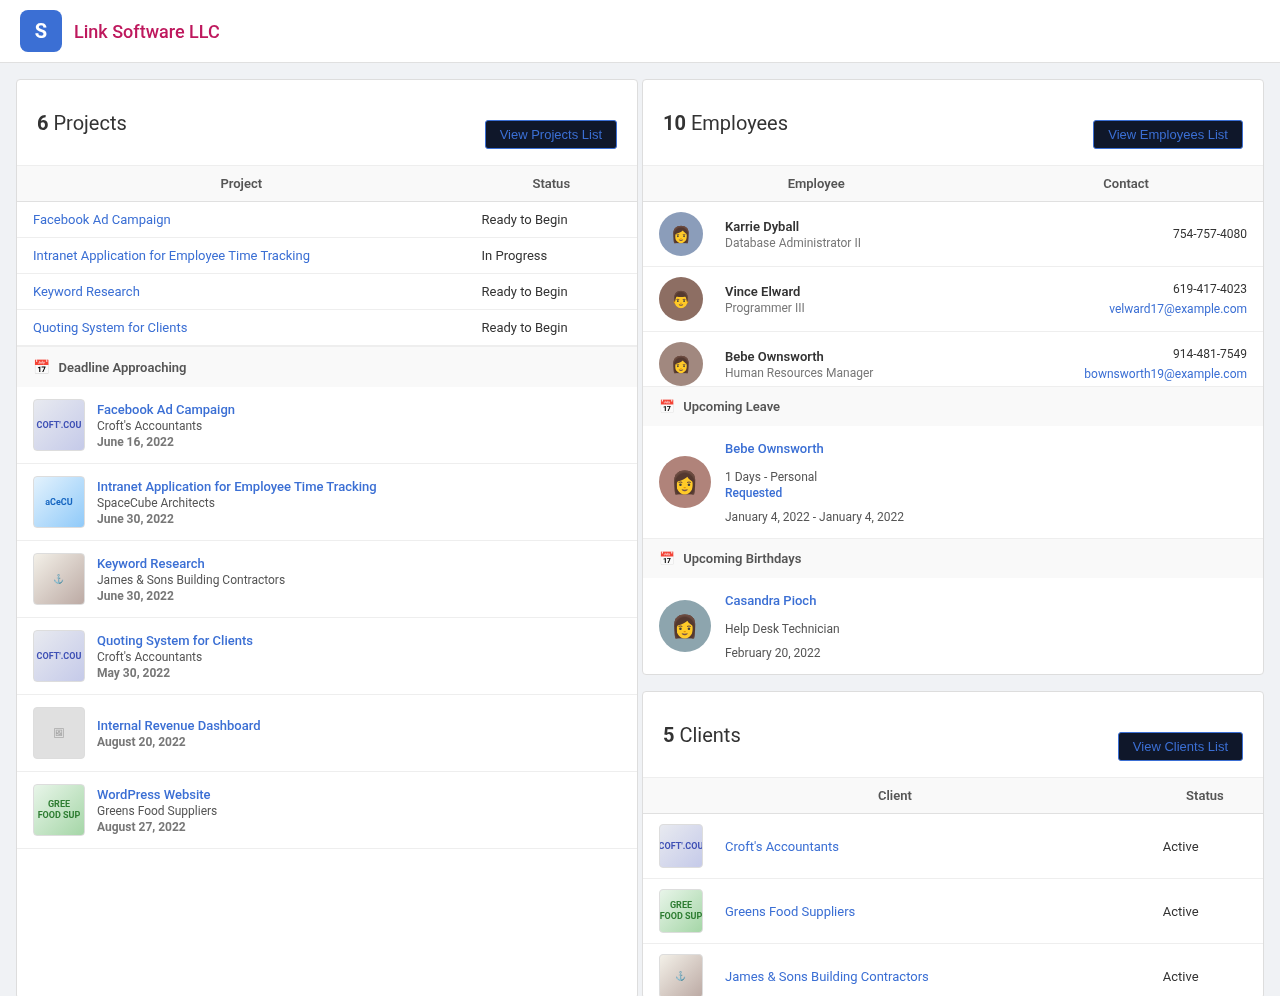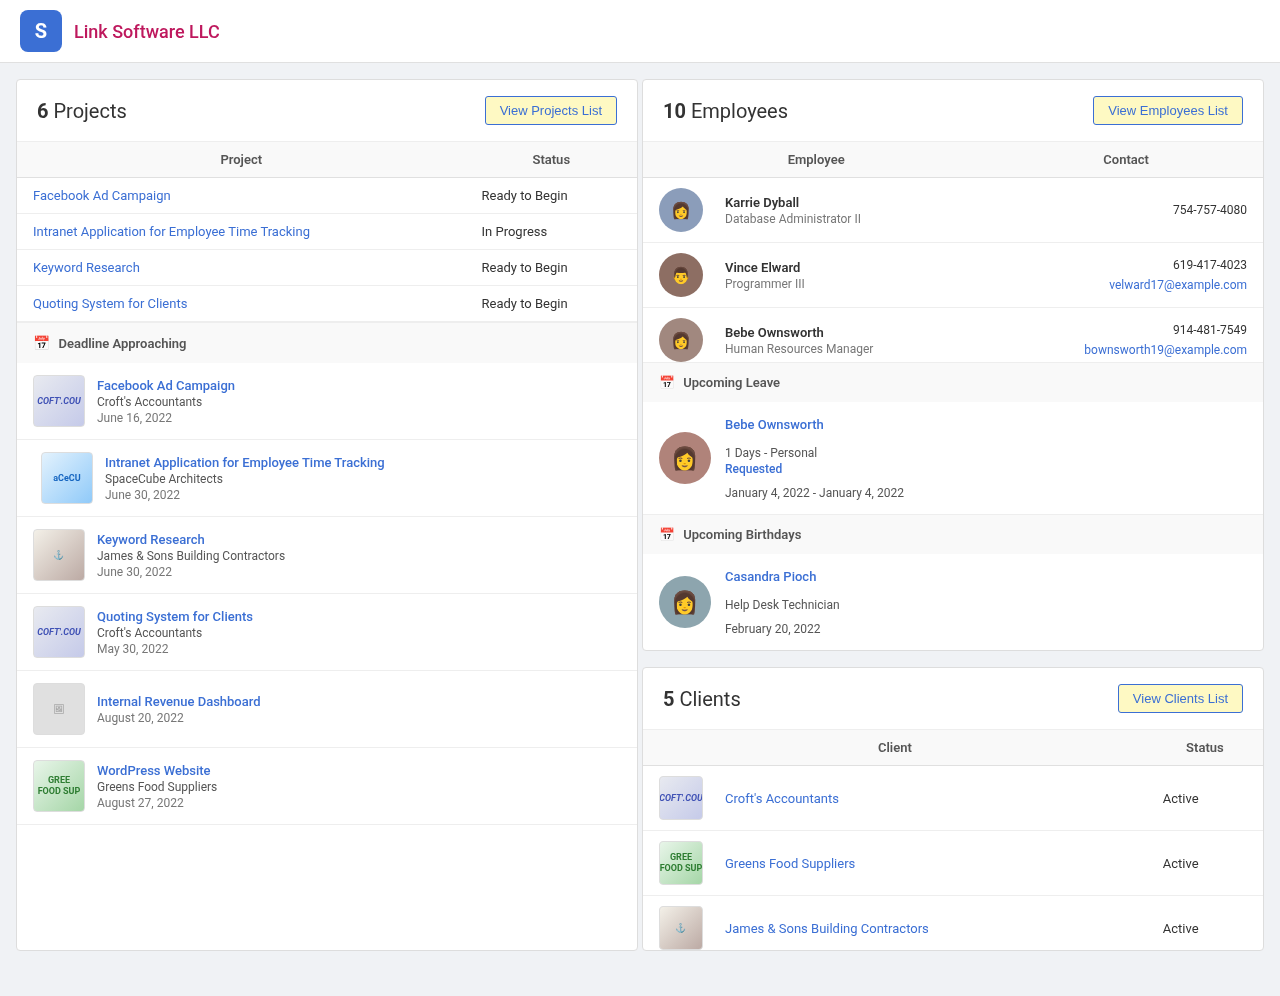--- a/index.html
+++ b/index.html
@@ -65,25 +65,26 @@
       font-size: 20px;
       font-weight: 400;
       color: #333;
     }
     .panel-title strong {
       font-weight: 700;
     }
     .btn-outline {
       border: 1px solid #3b6fd4;
       color: #3b6fd4;
-      background: #fef9c3;
+      background: #0f172a;
       padding: 6px 14px;
       border-radius: 3px;
       font-size: 13px;
       cursor: pointer;
+      margin-top: 24px;
     }
 
     
     .table-wrapper {
       overflow: auto;
       max-height: 220px;
     }
     table {
       width: 100%;
       border-collapse: collapse;
@@ -155,20 +156,21 @@
     }
     .deadline-info .company {
       color: #555;
       font-size: 12px;
       margin-top: 2px;
     }
     .deadline-info .date {
       color: #777;
       font-size: 12px;
       margin-top: 2px;
+      font-weight: bold;
     }
     .avatar {
       width: 44px;
       height: 44px;
       border-radius: 50%;
       overflow: hidden;
       flex-shrink: 0;
       margin-right: 12px;
       background: #ccc;
       display: flex;
@@ -230,21 +232,20 @@
 
     
     .logo-crofts {
       background: linear-gradient(135deg, #e8eaf0 0%, #c5cae9 100%);
       color: #3f51b5;
       font-size: 8px;
       font-weight: 700;
       text-align: center;
       line-height: 1.2;
       padding: 4px;
-      font-style: italic;
     }
     .logo-greens {
       background: linear-gradient(135deg, #e8f5e9 0%, #a5d6a7 100%);
       color: #2e7d32;
       font-size: 8px;
       font-weight: 700;
       text-align: center;
       line-height: 1.2;
       padding: 4px;
     }
@@ -337,21 +338,21 @@
     <div id="deadline-items">
         <div class="deadline-item">
     <div class="deadline-logo logo-crofts" style="white-space:pre;font-size:9px;font-weight:700;text-align:center;display:flex;align-items:center;justify-content:center;">COFT'.COU</div>
     <div class="deadline-info">
       <a href="#">Facebook Ad Campaign</a>
       <div class="company">Croft's Accountants</div>
       <div class="date">June 16, 2022</div>
     </div>
   </div>
         <div class="deadline-item">
-    <div class="deadline-logo logo-spacecube" style="white-space:pre;font-size:9px;font-weight:700;text-align:center;display:flex;align-items:center;justify-content:center;margin-left:8px;">aCeCU</div>
+    <div class="deadline-logo logo-spacecube" style="white-space:pre;font-size:9px;font-weight:700;text-align:center;display:flex;align-items:center;justify-content:center;">aCeCU</div>
     <div class="deadline-info">
       <a href="#">Intranet Application for Employee Time Tracking</a>
       <div class="company">SpaceCube Architects</div>
       <div class="date">June 30, 2022</div>
     </div>
   </div>
         <div class="deadline-item">
     <div class="deadline-logo logo-james" style="white-space:pre;font-size:9px;font-weight:700;text-align:center;display:flex;align-items:center;justify-content:center;">⚓</div>
     <div class="deadline-info">
       <a href="#">Keyword Research</a>

